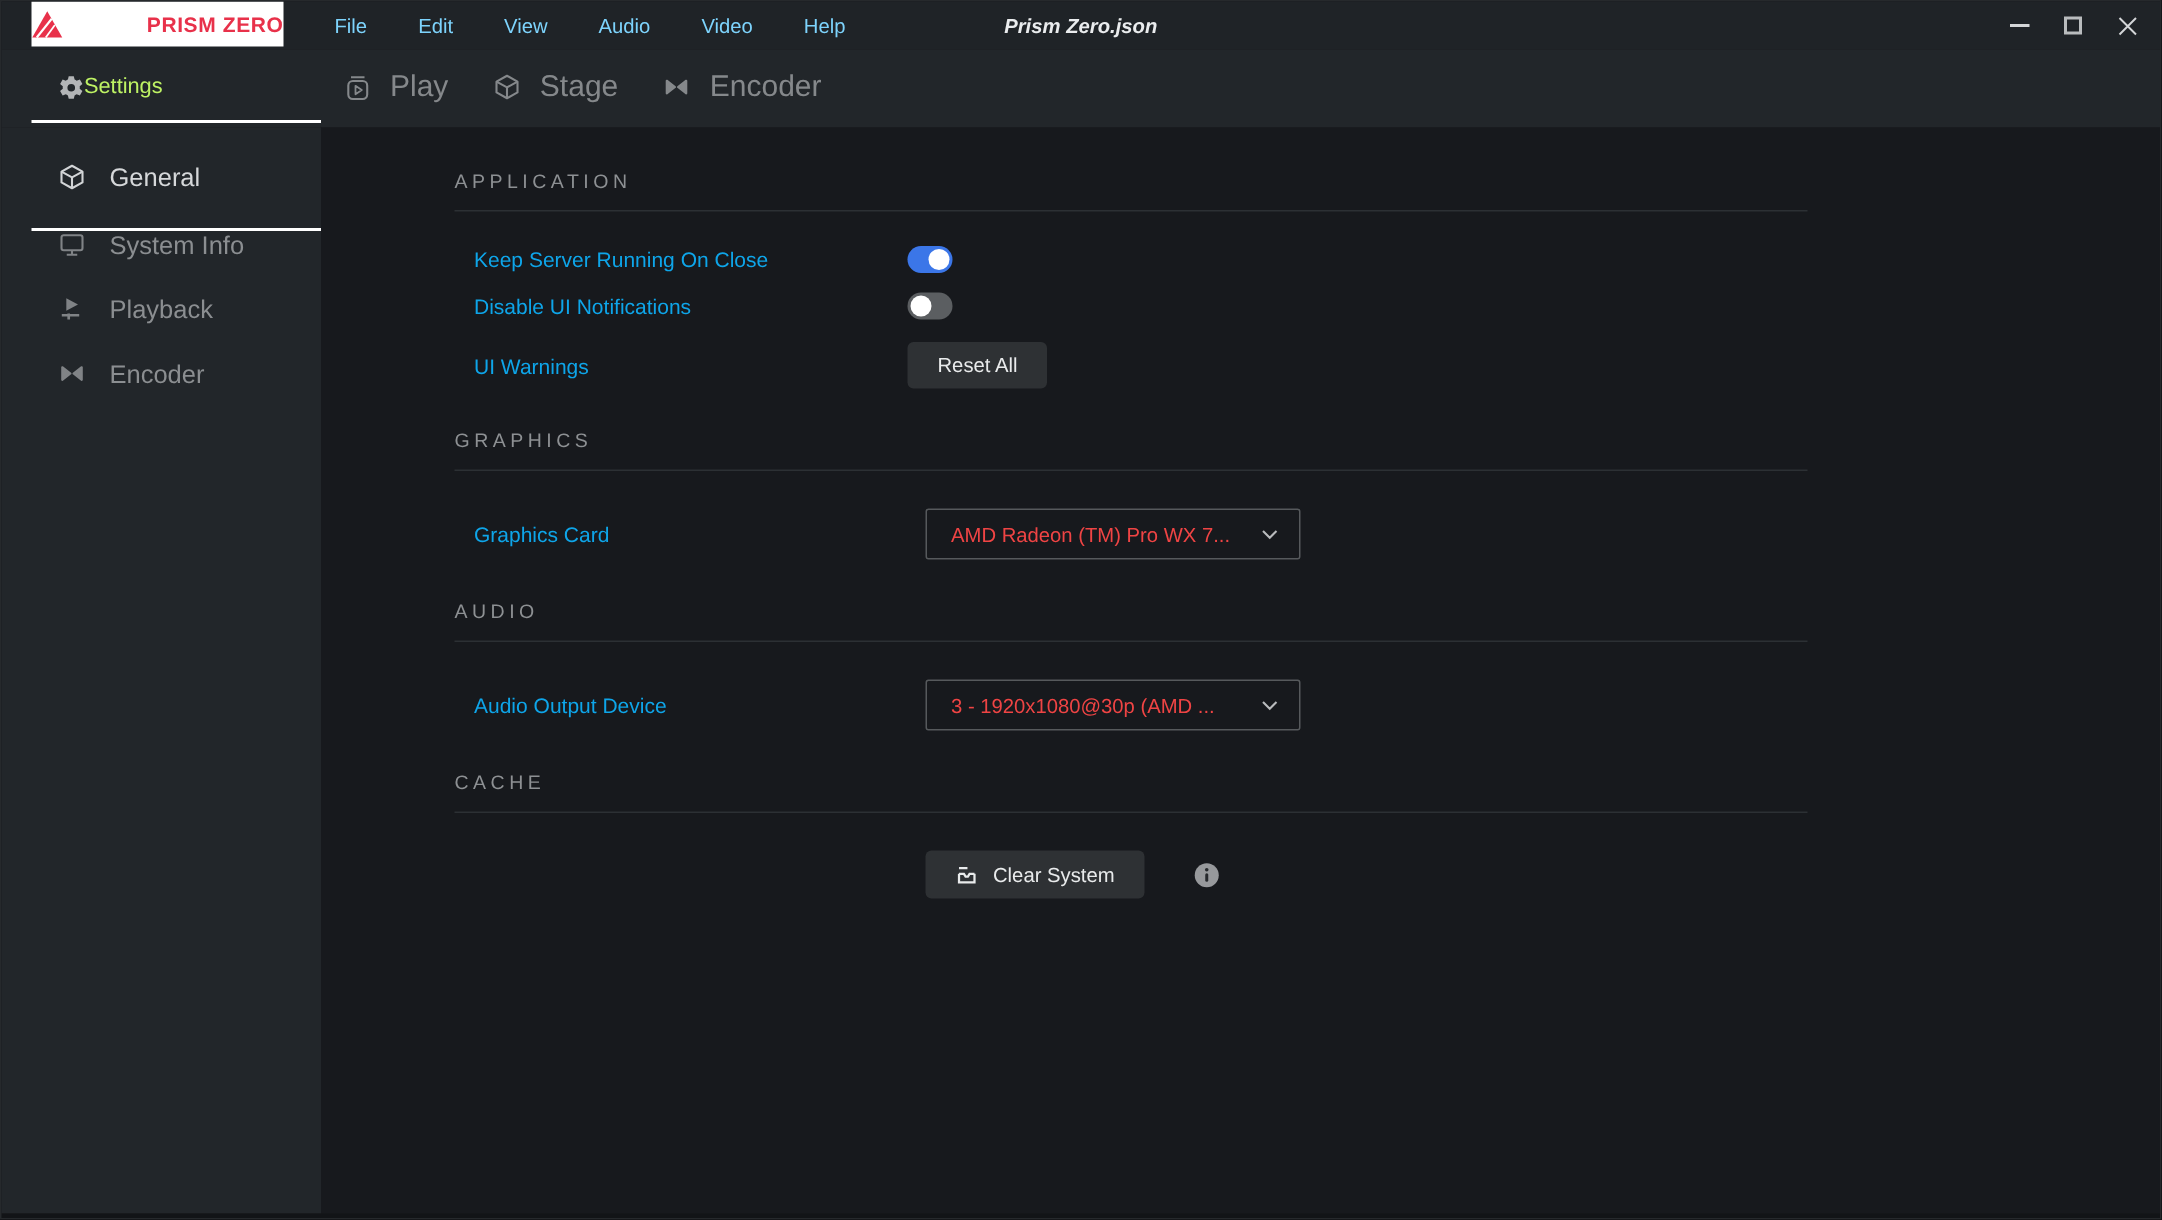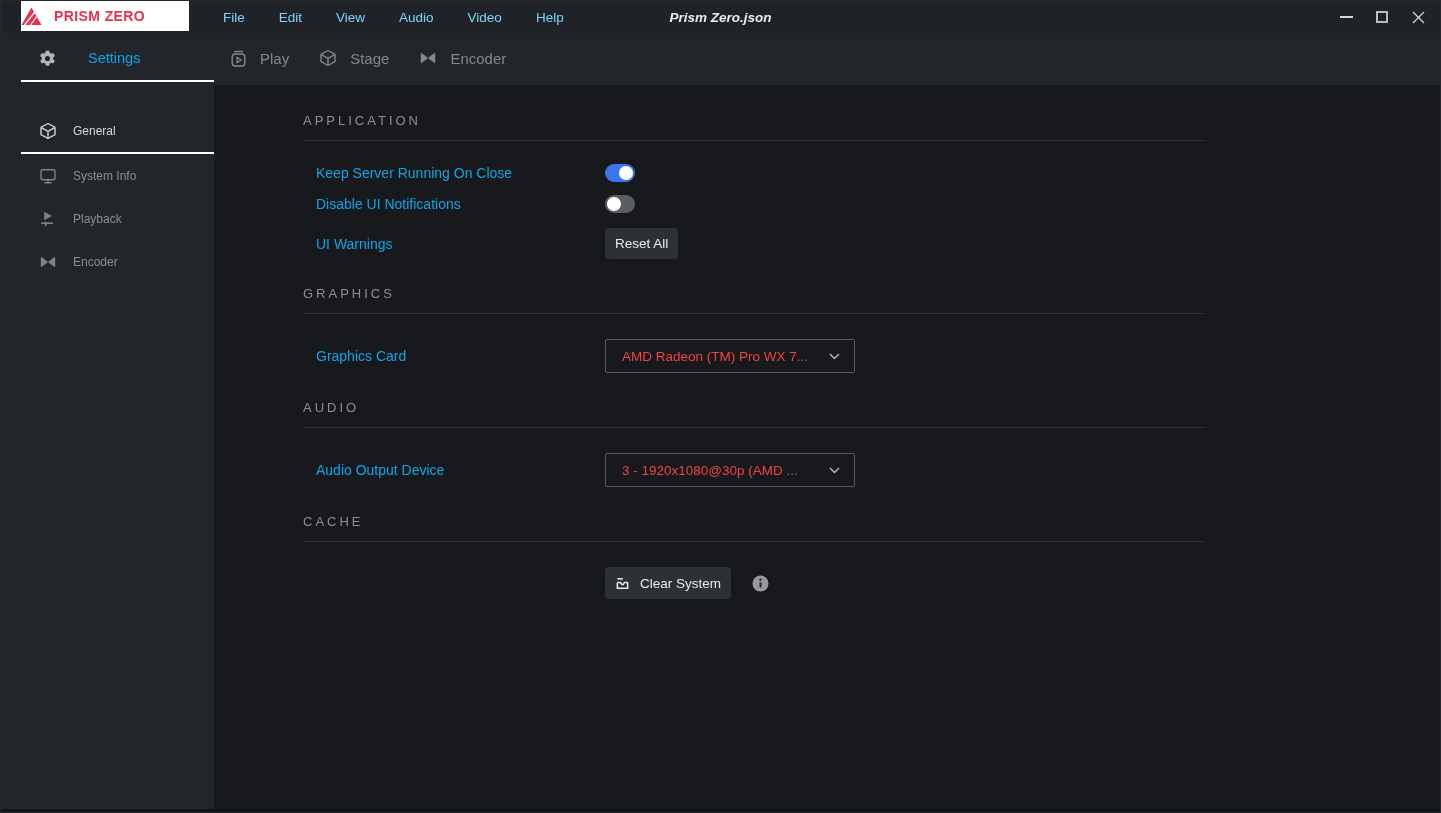--- a/index.html
+++ b/index.html
@@ -10,21 +10,21 @@
     position:relative; width:1441px; height:813px;
     background:#17191d; overflow:hidden;
     border:1px solid #26292c;
   }
   .bottom-edge{ position:absolute; left:0; bottom:0; width:100%; height:3px; background:#121417; z-index:5;}
 
   
   .menubar{ position:absolute; top:0; left:0; width:100%; height:32px; background:#1f2327; }
   .logo-box{
     position:absolute; left:20px; top:0; width:168px; height:30px; background:#ffffff;
-    display:flex; align-items:center; justify-content:flex-start; gap:12px; z-index:3;
+    display:flex; align-items:center; justify-content:space-between; gap:12px; z-index:3;
   }
   .logo-text{ color:#e8314a; font-weight:bold; font-size:14px; letter-spacing:.4px; }
   .menu{ position:absolute; left:205px; top:0; height:32px; display:flex; align-items:center; }
   .menu-item{
     padding:0 17px; height:32px; display:flex; align-items:center;
     color:#7dd3fc; font-size:13.5px; cursor:default;
   }
   .window-title{
     position:absolute; left:50%; top:0; transform:translateX(-50%);
     height:32px; display:flex; align-items:center;
@@ -32,65 +32,65 @@
   }
   .win-controls{ position:absolute; right:4px; top:0; height:32px; display:flex; }
   .win-btn{ width:36px; height:32px; display:flex; align-items:center; justify-content:center; }
   .min-glyph{ width:13px; height:2px; background:#d4d6d8; }
   .max-glyph{ width:12px; height:12px; border:2px solid #b9bcbe; }
 
   
   .tabbar{ position:absolute; top:32px; left:0; width:100%; height:52px; background:#22262a; }
   .settings-tab{
     position:absolute; left:38px; top:0; height:50px;
-    display:flex; align-items:center; gap:32px; color:#0ea5e9; font-size:14.5px;
+    display:flex; align-items:center; gap:0; color:#bef264; font-size:14.5px;
   }
   .settings-underline{ position:absolute; left:20px; bottom:3px; width:193px; height:2px; background:#ffffff; }
   .doc-tabs{ position:absolute; left:229px; top:0; height:50px; display:flex; align-items:center; gap:30px; }
-  .doc-tab{ display:flex; align-items:center; gap:13px; color:#85888b; font-size:15px; cursor:pointer; }
+  .doc-tab{ display:flex; align-items:center; gap:13px; color:#85888b; font-size:20px; cursor:pointer; }
 
   
   .sidebar{
     position:absolute; top:84px; left:0; width:213px; bottom:3px;
     background:#22262a; padding-top:24px; z-index:2;
   }
   .side-item{
-    height:43px; display:flex; align-items:center; padding-left:38px; gap:16px;
-    color:#8b8e91; font-size:12px; cursor:pointer; position:relative;
+    height:43px; display:flex; align-items:flex-start; padding-left:38px; gap:16px;
+    color:#8b8e91; font-size:17px; cursor:pointer; position:relative;
   }
   .side-item.active{ color:#d6d8da; }
   .side-item .sicon{ width:18px; display:flex; justify-content:center; }
   .active-underline{ margin-left:20px; width:193px; height:2px; background:#ffffff; }
 
   
   .content{
     position:absolute; top:84px; left:213px; right:0; bottom:3px;
     background:#17191d; padding:28px 0 0 89px; overflow:hidden;
   }
   .section-title{ color:#8d9093; font-size:13px; letter-spacing:3px; }
   .section-divider{ margin-top:12px; width:902px; border-top:1px solid #2c3034; }
   .srow{ display:flex; align-items:center; margin-left:13px; }
   .srow-label{ width:289px; color:#0ea5e9; font-size:14px; flex:none; }
   .mt-first{ margin-top:23px; }
   .mt-row{ margin-top:13px; }
   .mt-btnrow{ margin-top:15px; }
   .mt-section{ margin-top:27px; }
-  .mt-ctrlrow{ margin-top:25px; }
+  .mt-ctrlrow{ margin-top:25px;gap:12px; }
 
   
   .toggle{ width:30px; height:18px; border-radius:9px; position:relative; cursor:pointer; }
   .toggle.on{ background:#3b76e8; }
   .toggle.off{ background:#5b5e61; }
   .knob{ position:absolute; top:2px; width:14px; height:14px; border-radius:50%; background:#fff; }
   .toggle.on .knob{ right:2px; }
   .toggle.off .knob{ left:2px; }
 
   .btn{
     background:#2e3134; border:none; border-radius:4px; color:#e9ebec;
-    font-size:13.5px; height:31px; padding:0 10px;
+    font-size:13.5px; height:31px; padding:0 20px;
     display:inline-flex; align-items:center; cursor:pointer;
     font-family:"Liberation Sans", sans-serif;
   }
   .clear-btn{ height:32px; gap:10px; }
 
   .dropdown{
     width:250px; height:34px; border:1px solid #56595c; border-radius:2px;
     display:flex; align-items:center; justify-content:space-between;
     padding:0 14px 0 16px; color:#ef4444; font-size:13.5px; cursor:pointer;
     background:transparent;

